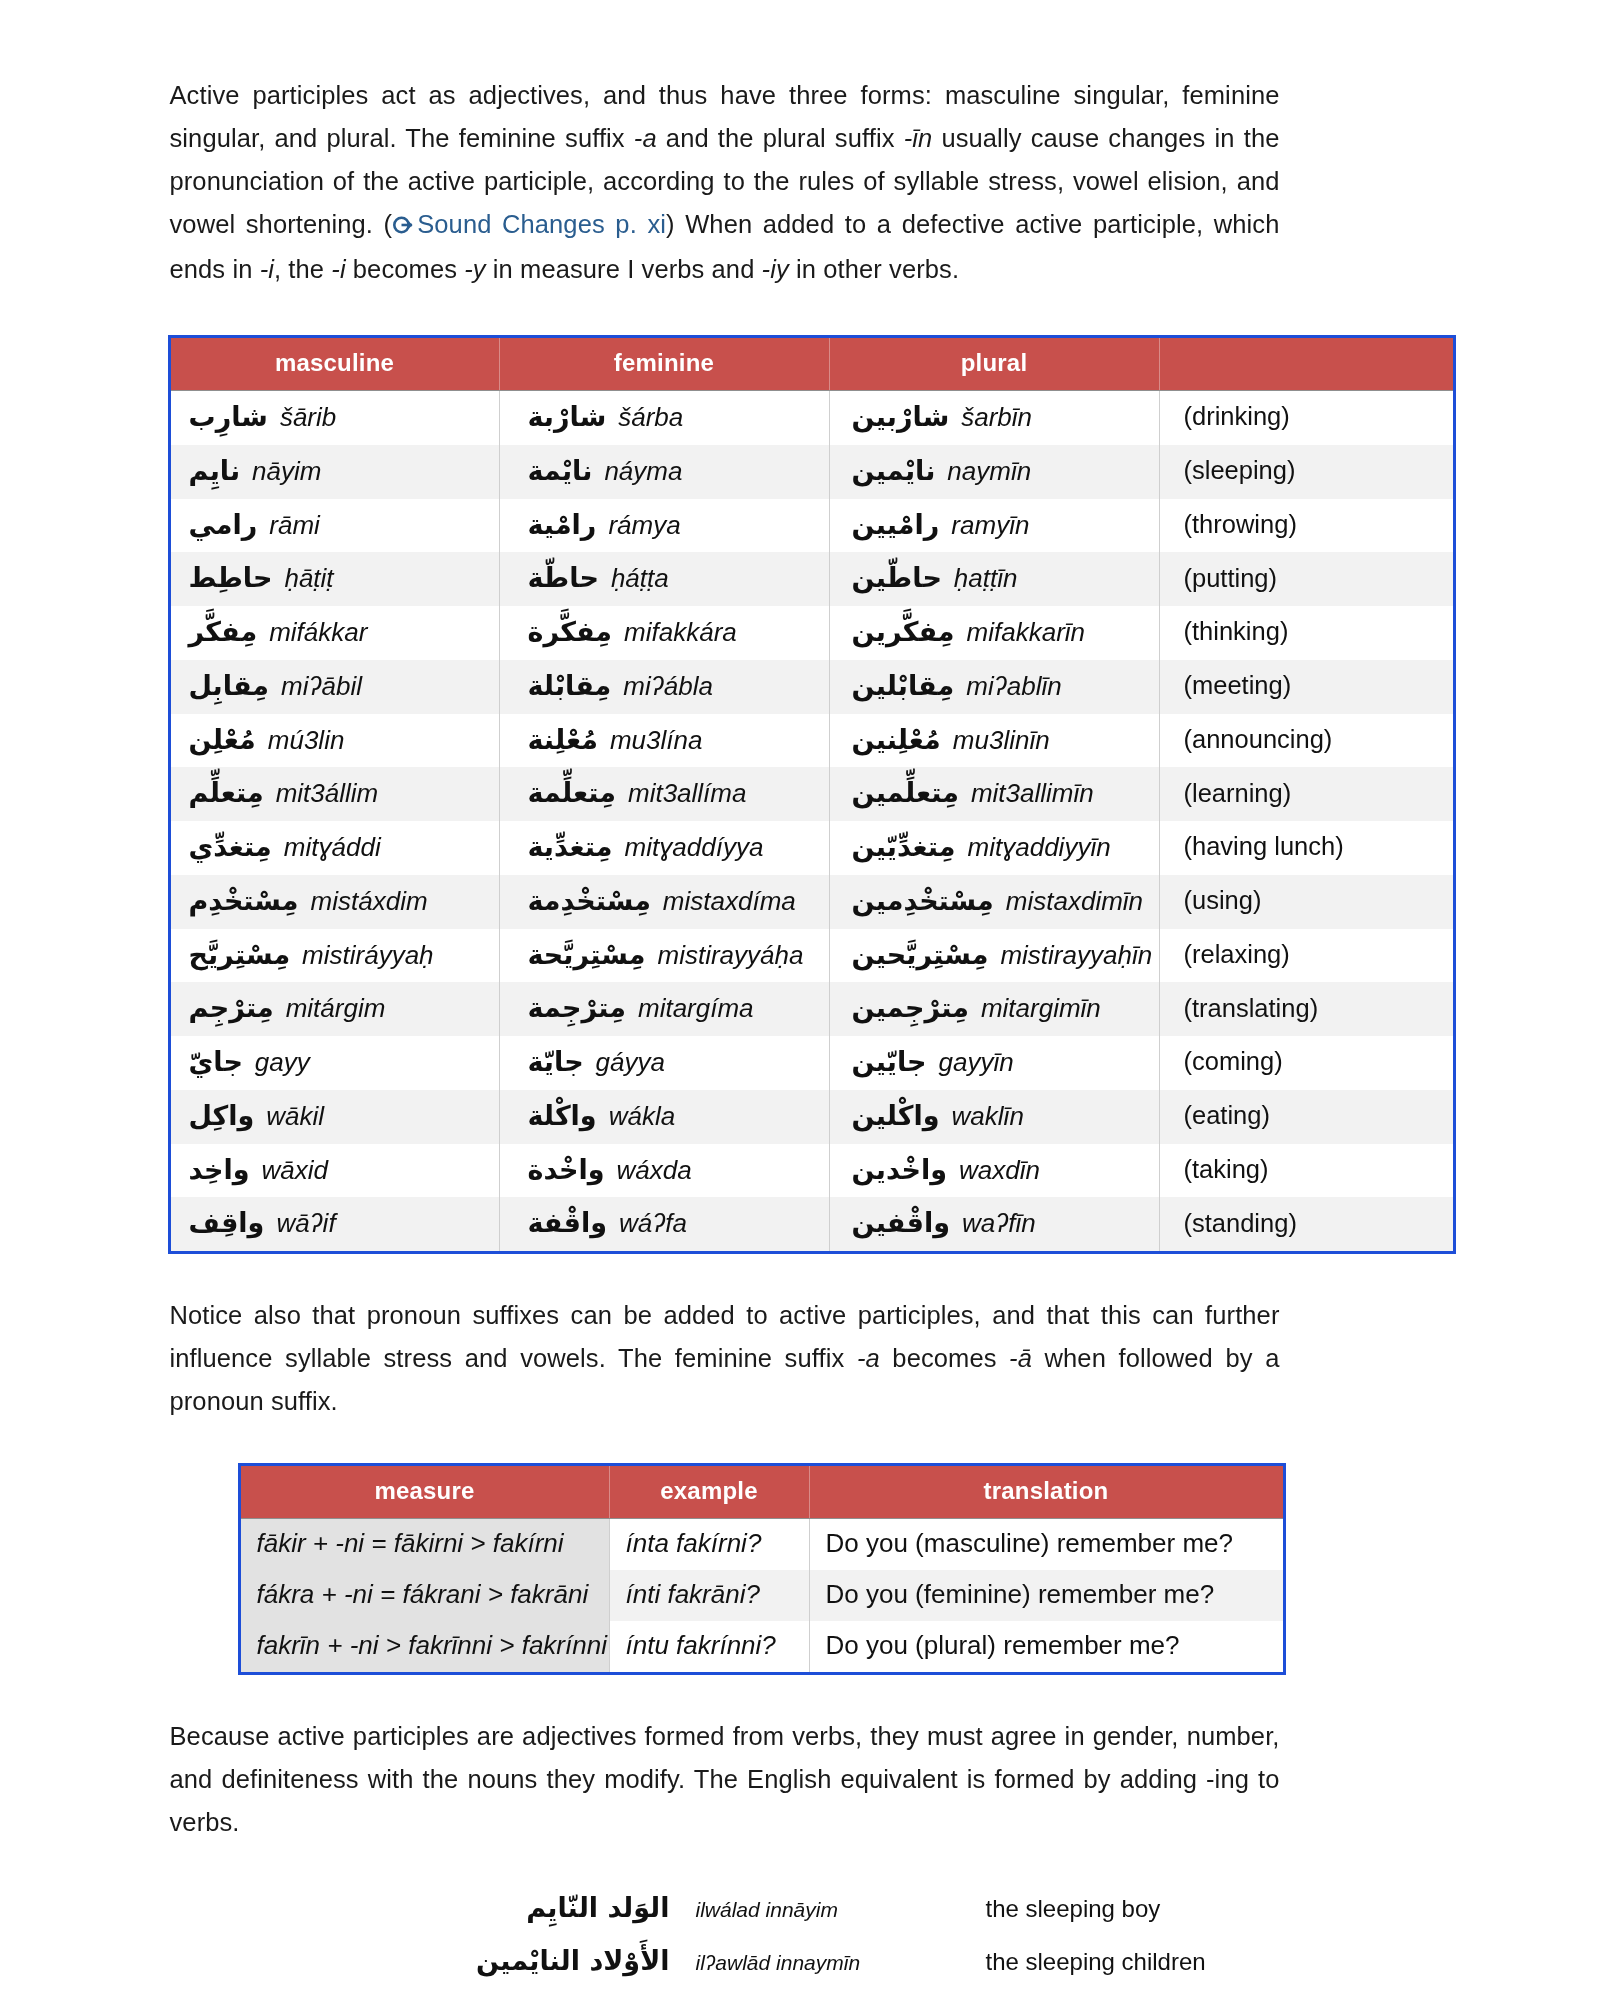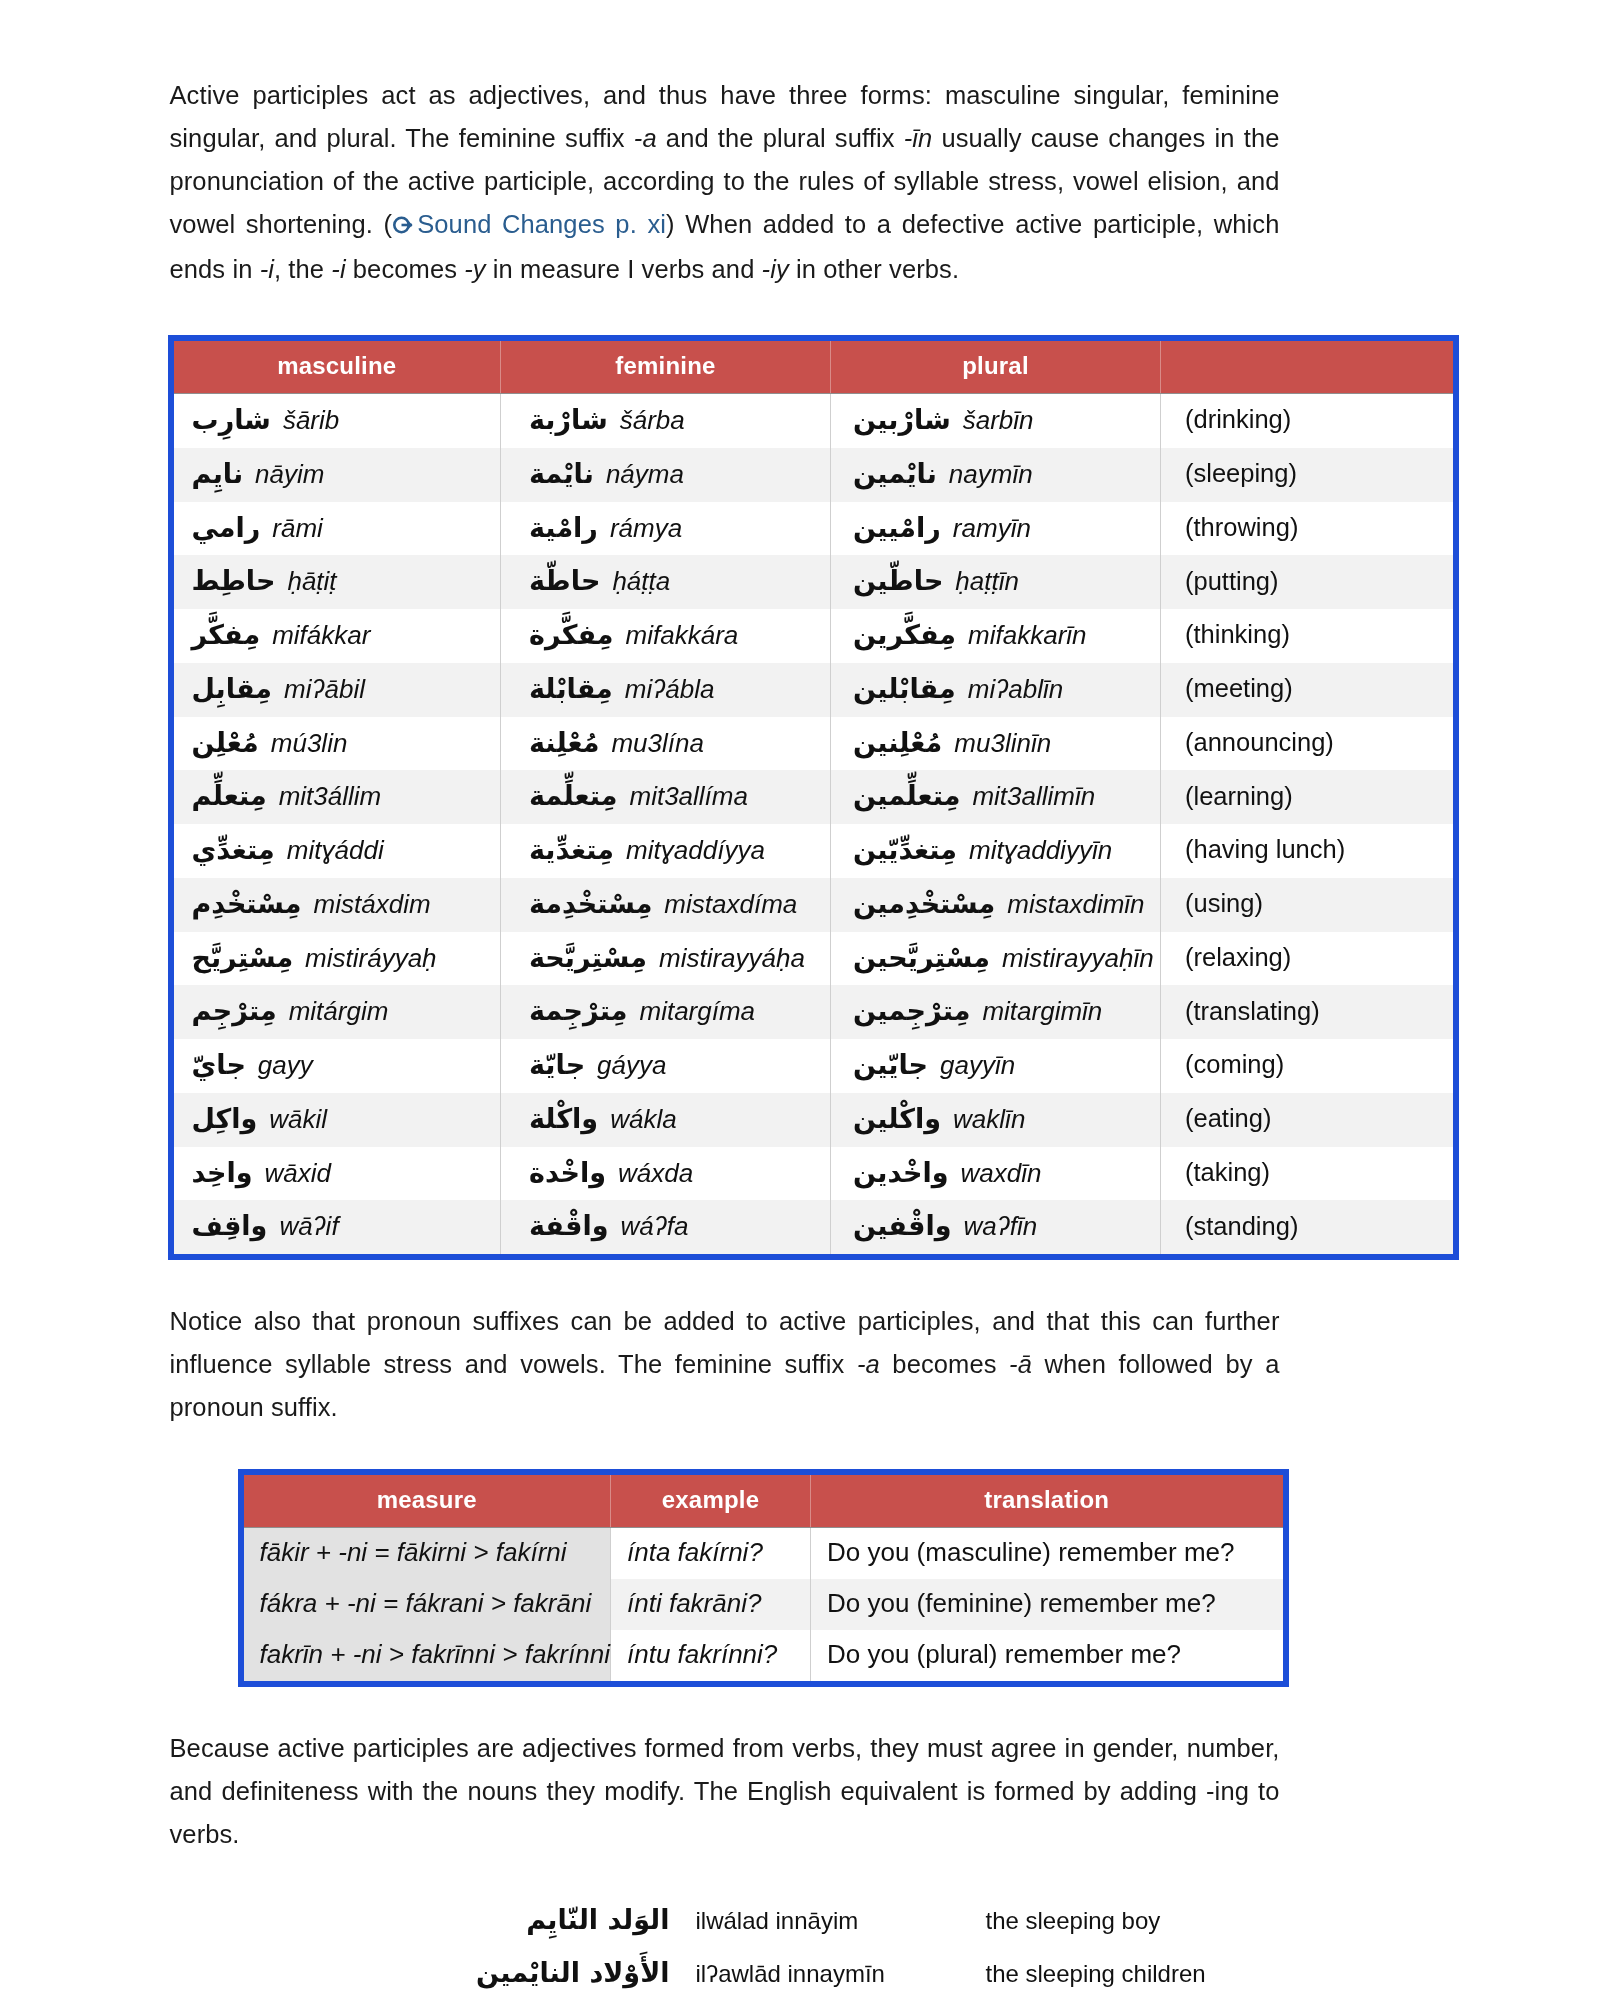--- a/index.html
+++ b/index.html
@@ -49,21 +49,21 @@
     vertical-align: -2px;
     margin-right: 3px;
   }
 
   
   .tbl-wrap { margin: 44px 0 0 0; }
   table.grid {
     border-collapse: collapse;
     table-layout: fixed;
     background: #fff;
-    border: 6px solid #1d4ed8;
+    border: 3px solid #1d4ed8;
   }
   table.grid th {
     background: #c8504c;
     color: #ffffff;
     font-size: 24px;
     font-weight: bold;
     padding: 11px 6px 13px 6px;
     text-align: center;
     border-right: 1px solid #d98b88;
     border-bottom: 1px solid #8f8f8f;
@@ -165,21 +165,22 @@
     text-align: right;
     font-family: "DejaVu Sans", sans-serif;
     font-size: 27px;
     direction: rtl;
     unicode-bidi: isolate;
     font-weight: 600;
     padding-right: 26px;
   }
   .ex-tr {
     width: 290px;
-    font-size: 24px;
+    font-style: italic;
+    font-size: 21px;
   }
   .ex-en {
     font-size: 24px;
     text-align: right;
   }
 </style>
 </head>
 <body>
 
 <div class="page">

